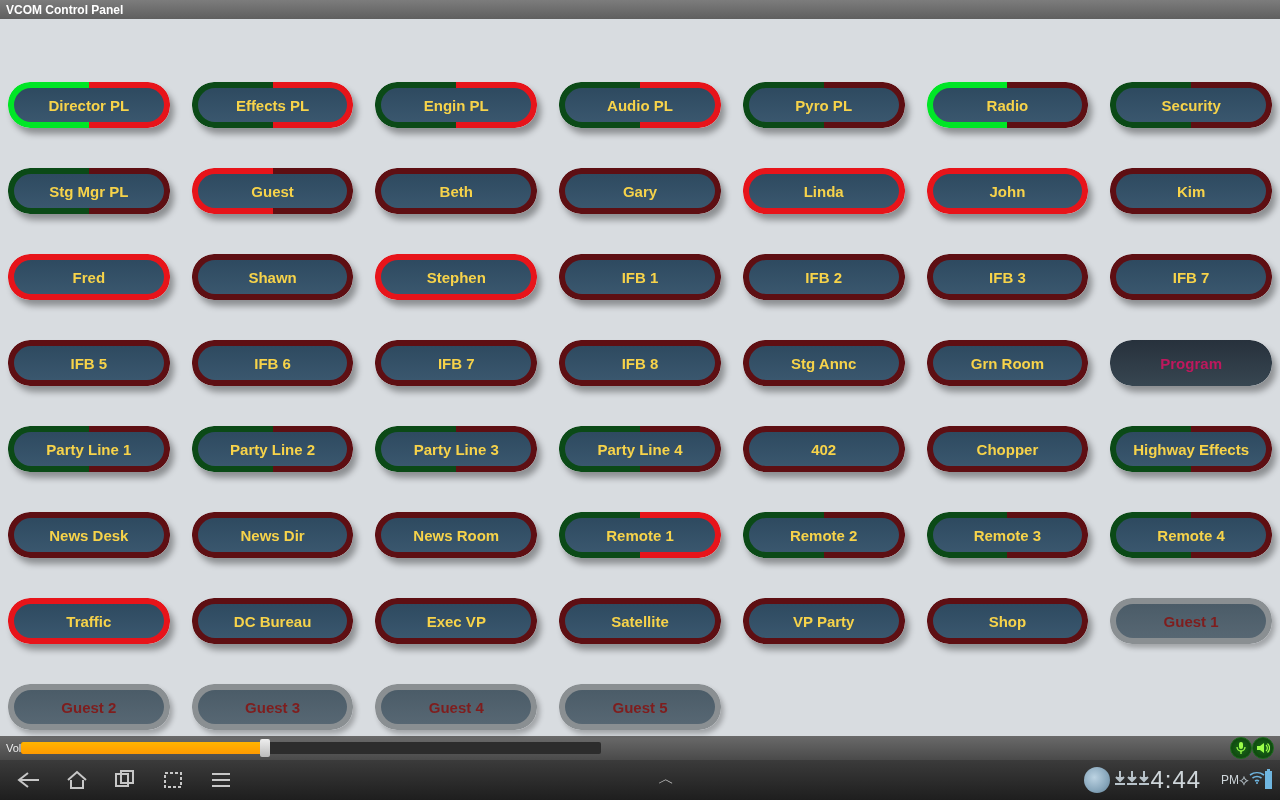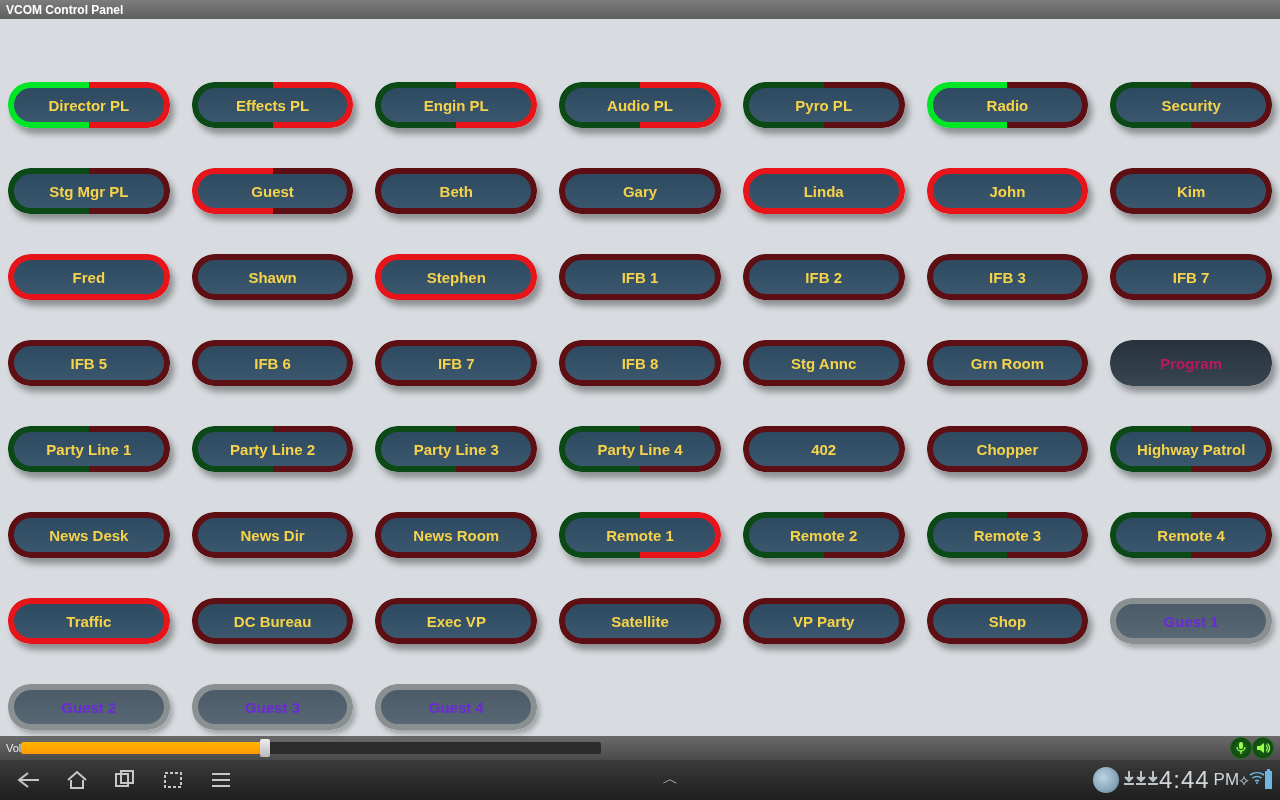--- a/index.html
+++ b/index.html
@@ -44,42 +44,42 @@
   .c-dgreen  { background:#0b4a17; } 
   .c-bred    { background:#e7141a; } 
   .c-dred    { background:#5e0f13; } 
   .c-grey    { background:#8a8f92; }
   .btn.program .inner { inset:0; border-radius:22px; background: linear-gradient(#27313c,#374651); }
   .btn.program .label { color:#be185d; }
 
   
   .btn.disabled .ring .half { background:#8a8f92; }
   .btn.disabled .inner { background: linear-gradient(#4b5c68,#576773); }
-  .btn.disabled .label { color:#6d28d9; }
+  .btn.disabled .label { color:#7f1d1d; }
   .btn.disabled { box-shadow: 3px 4px 5px rgba(0,0,0,0.25); }
 
   
   .volbar { height: 24px; background: linear-gradient(#6a6a6a,#4a4a4a); display:flex; align-items:center; padding:0 6px; color:#eee; font-size:11px; }
   .volbar .track { flex:0 0 580px; height:12px; background:#2c2c2c; border-radius:2px; position:relative; }
   .volbar .track .fill { position:absolute; left:0; top:0; bottom:0; width:42%; background:linear-gradient(#ffb400,#ff9a00); border-radius:2px; }
   .volbar .track .thumb { position:absolute; left:42%; top:-3px; width:10px; height:18px; background:linear-gradient(#eee,#bbb); border-radius:2px; transform:translateX(-50%);}
   .volbar .spacer { flex:1; }
   .volbar .icon { width:22px; height:22px; border-radius:50%; display:flex; align-items:center; justify-content:center; font-size:13px; }
   .volbar .mic { background:radial-gradient(#1a6b1a,#0b3a0b); color:#9cff4a; border:1px solid #1a6b1a;}
   .volbar .spk { background:radial-gradient(#1a6b1a,#0b3a0b); color:#9cff4a; border:1px solid #1a6b1a;}
 
   
   .navbar { height: 42px; background: linear-gradient(#3b3b3b,#1e1e1e); display:flex; align-items:center; padding:0 8px; color:#c7c7c7; }
   .navbar .nbtn { width:42px; height:32px; display:flex; align-items:center; justify-content:center; margin-right:6px; }
   .navbar .nbtn svg { stroke:#c7c7c7; fill:none; stroke-width:2; }
   .navbar .spacer { flex:1; }
   .navbar .caret { width:40px; text-align:center; font-size:16px; color:#bdbdbd;}
   .navbar .status { display:flex; align-items:center; color:#b8c3ca; font-size:13px;}
   .navbar .clock { font-size:24px; color:#cfd6da; font-weight:300; letter-spacing:1px;}
-  .navbar .ampm { font-size:17px; margin-left:4px; color:#cfd6da;}
+  .navbar .ampm { font-size:12px; margin-left:20px; color:#cfd6da;}
   .navbar .dl svg { stroke:#b8c3ca; fill:#b8c3ca;}
   .navbar .wifi { color:#6fb6e0;}
   .navbar .batt { width:7px; height:18px; background:#6fb6e0; border:1px solid #6fb6e0; position:relative;}
   .navbar .batt::before{content:"";position:absolute;top:-3px;left:1px;width:3px;height:2px;background:#6fb6e0;}
   .navbar .swirl { width:26px; height:26px; border-radius:50%; background:radial-gradient(circle at 40% 40%, #bcd3e2 0%, #87a6bb 60%, #5f7e92 100%); margin-right:4px;}
 
 </style>
 </head>
 <body>
 
@@ -356,21 +356,21 @@
         </div>
         <div class="inner"></div>
         <span class="label">Chopper</span>
       </div>
       <div class="btn">
         <div class="ring">
           <div class="half l c-dgreen"></div>
           <div class="half r c-dred"></div>
         </div>
         <div class="inner"></div>
-        <span class="label">Highway Patrol</span>
+        <span class="label">Highway Effects</span>
       </div>
       <div class="btn">
         <div class="ring">
           <div class="half l c-dred"></div>
           <div class="half r c-dred"></div>
         </div>
         <div class="inner"></div>
         <span class="label">News Desk</span>
       </div>
       <div class="btn">
@@ -493,20 +493,28 @@
         <div class="inner"></div>
         <span class="label">Guest 3</span>
       </div>
       <div class="btn disabled">
         <div class="ring">
           <div class="half l c-grey"></div>
           <div class="half r c-grey"></div>
         </div>
         <div class="inner"></div>
         <span class="label">Guest 4</span>
+      </div>
+      <div class="btn disabled">
+        <div class="ring">
+          <div class="half l c-grey"></div>
+          <div class="half r c-grey"></div>
+        </div>
+        <div class="inner"></div>
+        <span class="label">Guest 5</span>
       </div>
     </div>
 </div>
 
 <div class="volbar">
   <span>Vol</span>
   <div class="track">
     <div class="fill"></div>
     <div class="thumb"></div>
   </div>

